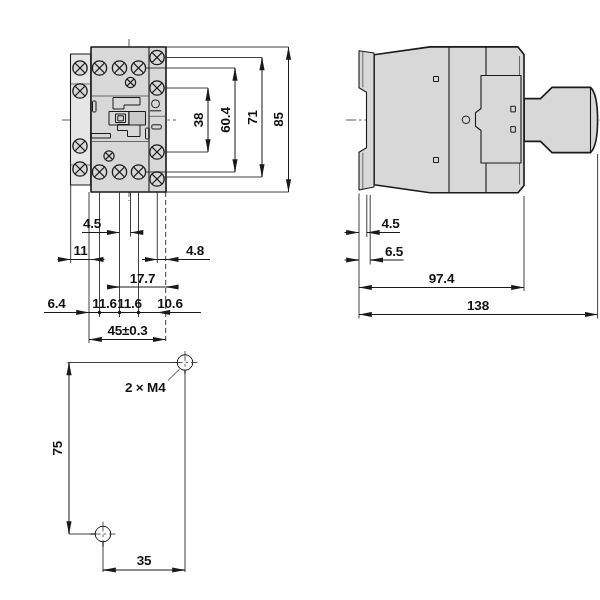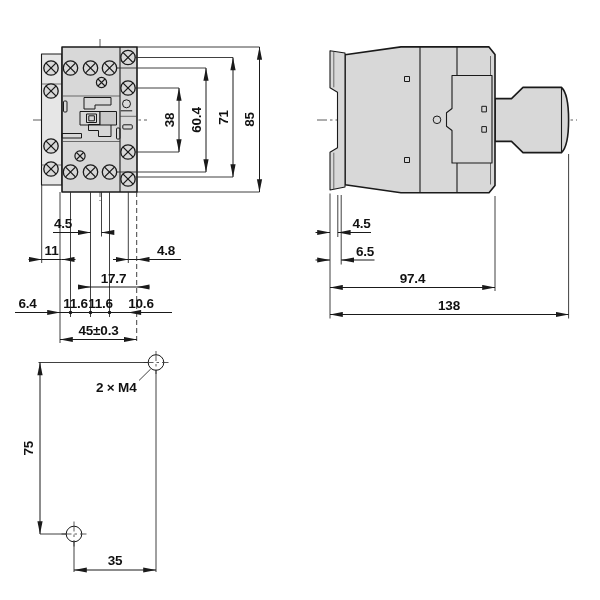--- a/index.html
+++ b/index.html
@@ -1,20 +1,20 @@
 <!DOCTYPE html>
 <html style="--line: #1a1a1a; --body_fill: #d8d8d8; --aux_fill: #e6e6e6; --detail_fill: #c9c9c9; --background: #ffffff;"><head>
 <meta charset="utf-8">
 <style>
   :root{
     --line:#1a1a1a; --body_fill:#d8d8d8; --aux_fill:#e6e6e6;
     --detail_fill:#c9c9c9; --background:#ffffff;
   }
   html,body{margin:0;padding:0;background:var(--background);}
-  .stage{width:476px;height:600px;background:var(--background);position:relative;}
+  .stage{width:476px;height:600px;background:var(--background);position:relative;margin-left:29px;}
   svg{display:block;}
   
   .ol{fill:none;stroke:var(--line);stroke-width:1.6;stroke-linejoin:round;stroke-linecap:round;}
   .ol2{fill:none;stroke:var(--line);stroke-width:1.1;stroke-linejoin:round;}
   .det{fill:none;stroke:var(--line);stroke-width:1;stroke-linejoin:round;}
   .hair{fill:none;stroke:#3a3a3a;stroke-width:0.7;}
   .dim{fill:none;stroke:var(--line);stroke-width:1;}
   .ext{fill:none;stroke:#2b2b2b;stroke-width:0.9;}
   .dash{stroke-dasharray:5 3;}
   .cl{fill:none;stroke:#333;stroke-width:0.8;stroke-dasharray:10 3 2.5 3;}

